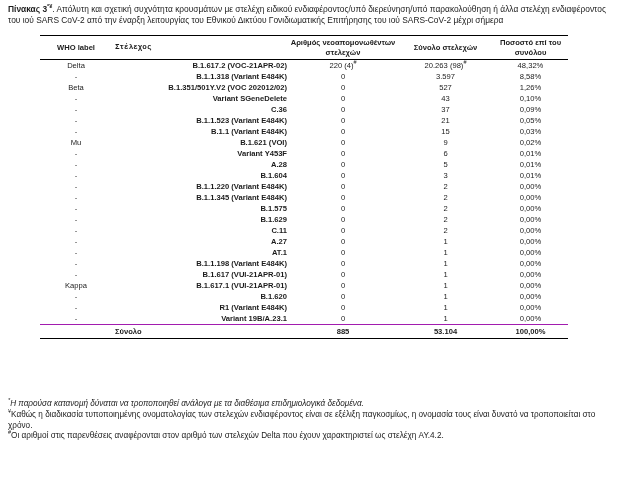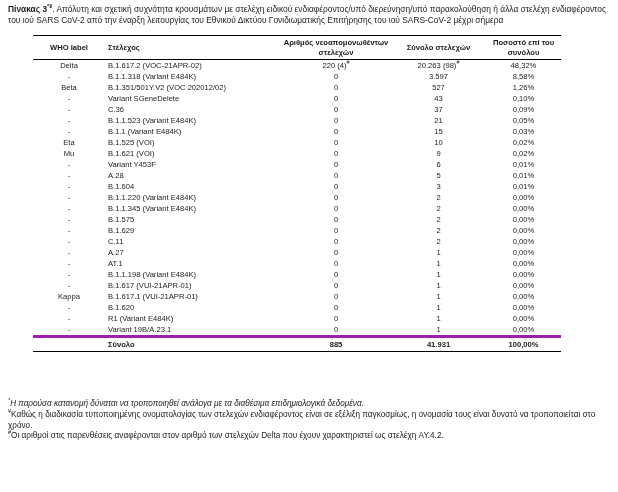--- a/index.html
+++ b/index.html
@@ -11,45 +11,45 @@
   }
   .page { position:relative; width:618px; height:492px; background:#ffffff; overflow:hidden; }
 
   .caption {
     position:absolute; left:8px; top:4px; width:602px;
     font-size:8.4px; line-height:10.6px; text-align:left;
   }
   sup { vertical-align:super; font-size:5.5px; line-height:0; }
 
   table.variants {
-    position:absolute; left:33px; top:35px; width:528px;
+    position:absolute; left:40px; top:35px; width:528px;
     border-collapse:collapse; table-layout:fixed;
     font-size:7.6px;
   }
   col.c0 { width:72px; }
   col.c1 { width:176px; }
   col.c2 { width:110px; }
   col.c3 { width:95px; }
   col.c4 { width:75px; }
 
   thead th {
     border-top:1px solid #000; border-bottom:1.5px solid #000;
     font-weight:bold; text-align:center; vertical-align:middle;
     padding:2px 1px; line-height:9.5px;
   }
-  thead th.c1 { text-align:left; padding-left:3px; }
+  thead th.c1 { text-align:left; padding-left:3px;font-family:Liberation Mono, monospace; }
 
   tbody td {
     height:11px; line-height:11px; text-align:center;
     white-space:nowrap; overflow:hidden; padding:0 1px;
   }
-  tbody td.c1 { text-align:left; padding-left:3px; }
+  tbody td.c1 { text-align:right; padding-left:3px;font-weight:bold; }
 
   tfoot td {
-    border-top:3px solid #a21caf; border-bottom:1.5px solid #000;
+    border-top:1px solid #a21caf; border-bottom:1.5px solid #000;
     font-weight:bold; height:13px; line-height:13px; text-align:center;
   }
   tfoot td.c1 { text-align:left; padding-left:3px; }
 
   .footnotes {
     position:absolute; left:8px; top:399px; width:604px;
     font-size:8.2px; line-height:10.8px;
   }
   .fn-italic { font-style:italic; }
 </style>
@@ -121,27 +121,20 @@
           <td class="c4">0,05%</td>
         </tr>
         <tr>
           <td class="c0">-</td>
           <td class="c1">B.1.1 (Variant E484K)</td>
           <td class="c2">0</td>
           <td class="c3">15</td>
           <td class="c4">0,03%</td>
         </tr>
         <tr>
-          <td class="c0">Eta</td>
-          <td class="c1">B.1.525 (VOI)</td>
-          <td class="c2">0</td>
-          <td class="c3">10</td>
-          <td class="c4">0,02%</td>
-        </tr>
-        <tr>
           <td class="c0">Mu</td>
           <td class="c1">B.1.621 (VOI)</td>
           <td class="c2">0</td>
           <td class="c3">9</td>
           <td class="c4">0,02%</td>
         </tr>
         <tr>
           <td class="c0">-</td>
           <td class="c1">Variant Y453F</td>
           <td class="c2">0</td>
@@ -252,21 +245,21 @@
           <td class="c2">0</td>
           <td class="c3">1</td>
           <td class="c4">0,00%</td>
         </tr>
       </tbody>
     <tfoot>
       <tr>
         <td class="c0"></td>
         <td class="c1">Σύνολο</td>
         <td class="c2">885</td>
-        <td class="c3">41.931</td>
+        <td class="c3">53.104</td>
         <td class="c4">100,00%</td>
       </tr>
     </tfoot>
   </table>
 
   <div class="footnotes">
     <p class="fn-italic"><sup>*</sup><span>Η παρούσα κατανομή δύναται να τροποποιηθεί ανάλογα με τα διαθέσιμα επιδημιολογικά δεδομένα.</span></p>
     <p><sup>¥</sup><span>Καθώς η διαδικασία τυποποιημένης ονοματολογίας των στελεχών ενδιαφέροντος είναι σε εξέλιξη παγκοσμίως, η ονομασία τους είναι δυνατό να τροποποιείται στο χρόνο.</span></p>
     <p><sup>#</sup><span>Οι αριθμοί στις παρενθέσεις αναφέρονται στον αριθμό των στελεχών Delta που έχουν χαρακτηριστεί ως στελέχη AY.4.2.</span></p>
   </div>

